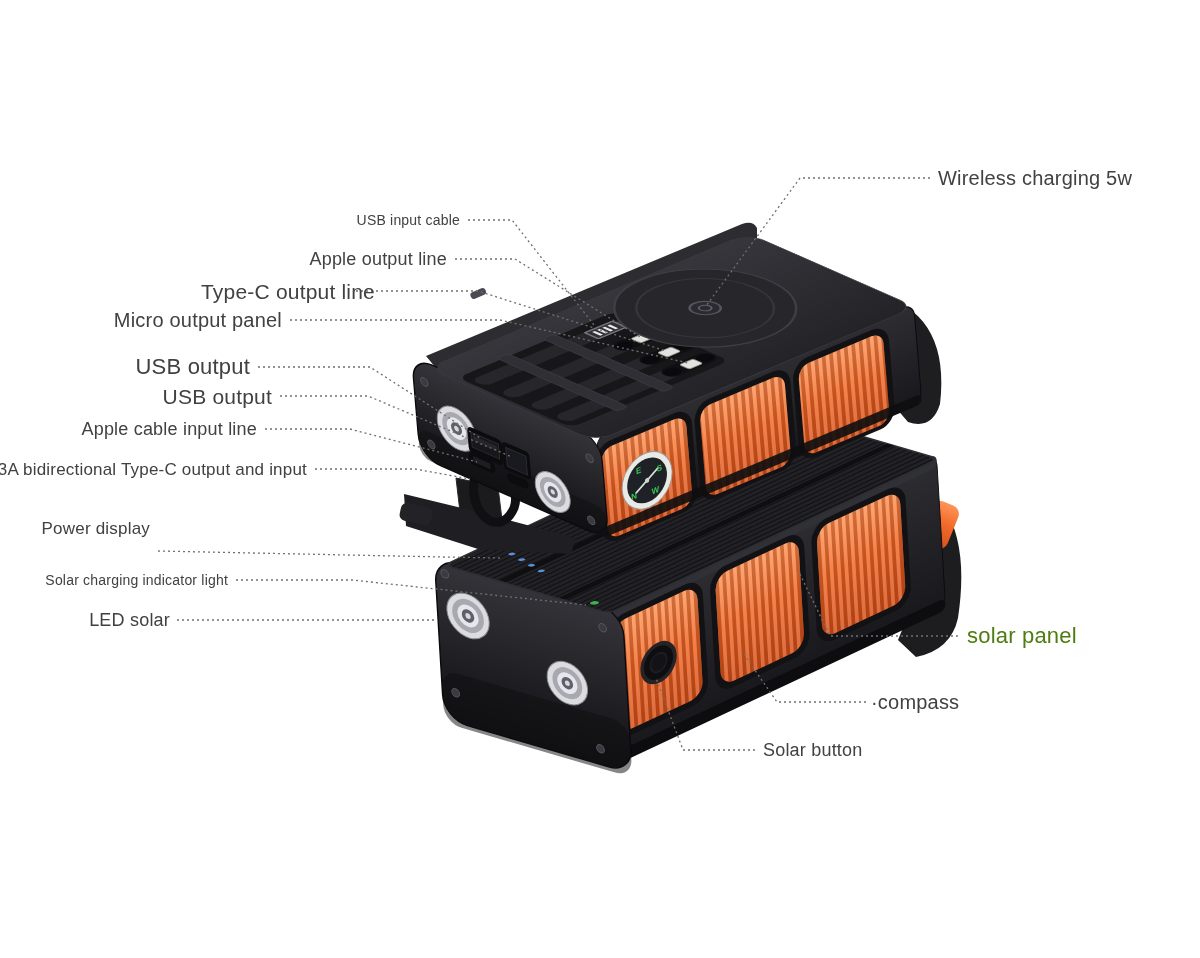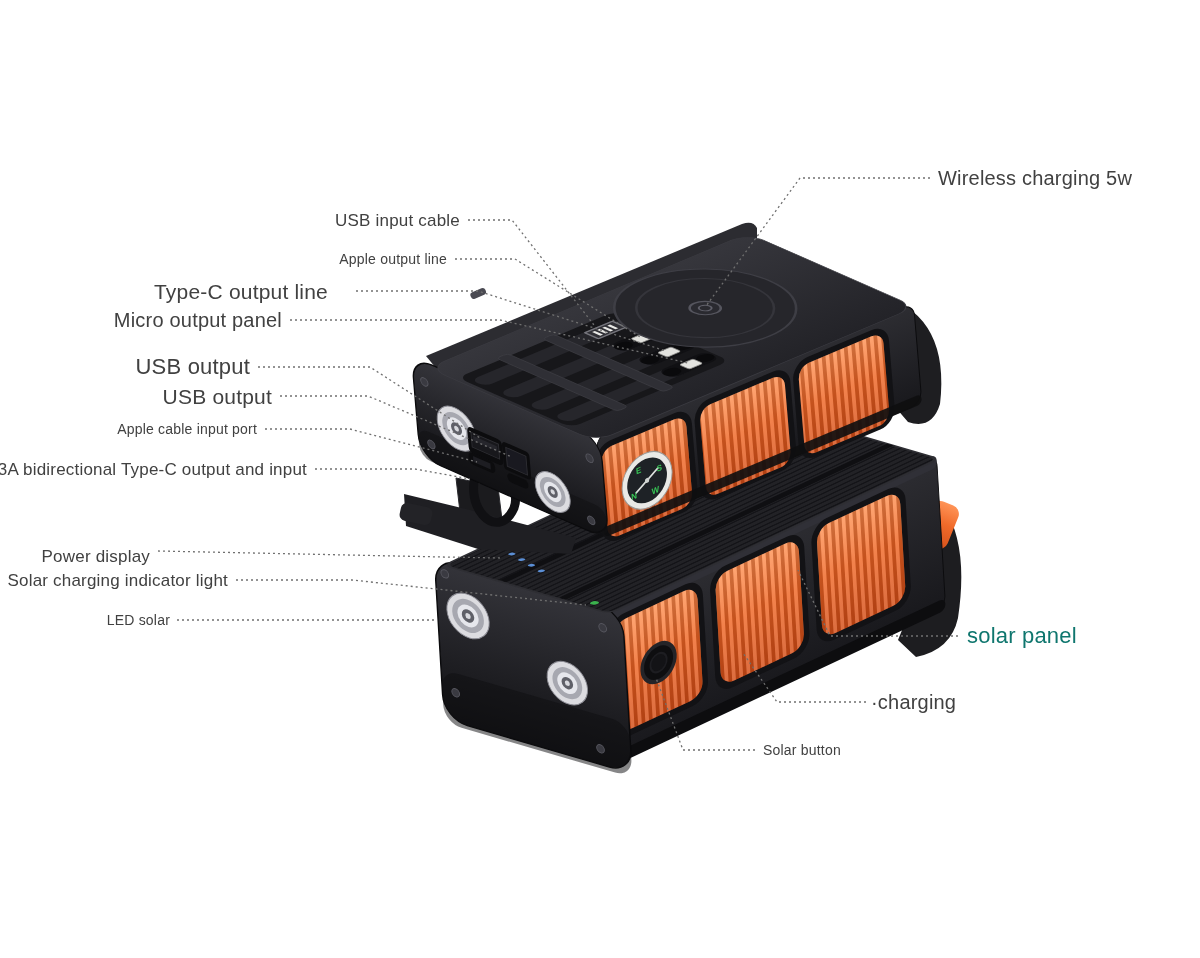--- a/index.html
+++ b/index.html
@@ -1,36 +1,36 @@
 <!DOCTYPE html>
 <html><head>
 <meta charset="utf-8">
 <style>
   html,body{margin:0;padding:0;background:#ffffff;}
   #stage{position:relative;width:1200px;height:958px;background:#ffffff;overflow:hidden;
          font-family:"Liberation Sans", sans-serif;}
   #scene{position:absolute;left:0;top:0;}
   .callout{position:absolute;transform:translateY(-50%);white-space:nowrap;
            color:#414141;letter-spacing:.2px;line-height:1;}
-  .fs17{font-size:17px}.fs18{font-size:14px}.fs19{font-size:17px}
+  .fs17{font-size:17px}.fs18{font-size:18px}.fs19{font-size:14px}
   .fs20{font-size:20px}.fs21{font-size:21px}.fs22{font-size:22px}
   
   #c-wireless{left:938px;top:178px}
   #c-usbin{right:740px;top:220px}
   #c-appleout{right:753px;top:259px}
-  #c-typec{right:872px;top:291px}
+  #c-typec{right:825px;top:291px}
   #c-micro{right:918px;top:320px}
   #c-usb1{right:950px;top:367px}
   #c-usb2{right:928px;top:396px}
   #c-appleport{right:943px;top:429px}
   #c-3a{right:893px;top:469px}
-  #c-powerdisp{right:1050px;top:556px}
+  #c-powerdisp{right:1050px;top:528px}
   #c-solarind{right:972px;top:580px}
   #c-led{right:1030px;top:620px}
-  #c-solarpanel{left:967px;top:636px;color:#0f766e}
+  #c-solarpanel{left:967px;top:636px;color:#4d7c0f}
   #c-compass{left:871px;top:702px}
   #c-powerbtn{left:763px;top:750px}
   .leader{fill:none;stroke:#707070;stroke-width:1.3;stroke-dasharray:2 3;}
 </style>
 </head>
 <body>
 
 <div id="stage">
 
 <svg id="scene" width="1200" height="958" viewBox="0 0 1200 958">
@@ -295,22 +295,22 @@
   </g>
 </svg>
 
 <div id="c-wireless" class="callout fs20">Wireless charging 5w</div>
 <div id="c-usbin" class="callout fs19">USB input cable</div>
 <div id="c-appleout" class="callout fs18">Apple output line</div>
 <div id="c-typec" class="callout fs21">Type-C output line</div>
 <div id="c-micro" class="callout fs20">Micro output panel</div>
 <div id="c-usb1" class="callout fs22">USB output</div>
 <div id="c-usb2" class="callout fs21">USB output</div>
-<div id="c-appleport" class="callout fs18">Apple cable input port</div>
+<div id="c-appleport" class="callout fs18">Apple cable input line</div>
 <div id="c-3a" class="callout fs17">3A bidirectional Type-C output and input</div>
 <div id="c-powerdisp" class="callout fs17">Power display</div>
 <div id="c-solarind" class="callout fs19">Solar charging indicator light</div>
 <div id="c-led" class="callout fs18">LED solar</div>
 <div id="c-solarpanel" class="callout fs22">solar panel</div>
-<div id="c-compass" class="callout fs20">·charging</div>
+<div id="c-compass" class="callout fs20">·compass</div>
 <div id="c-powerbtn" class="callout fs18">Solar button</div>
 
 </div>
 
 </body></html>

